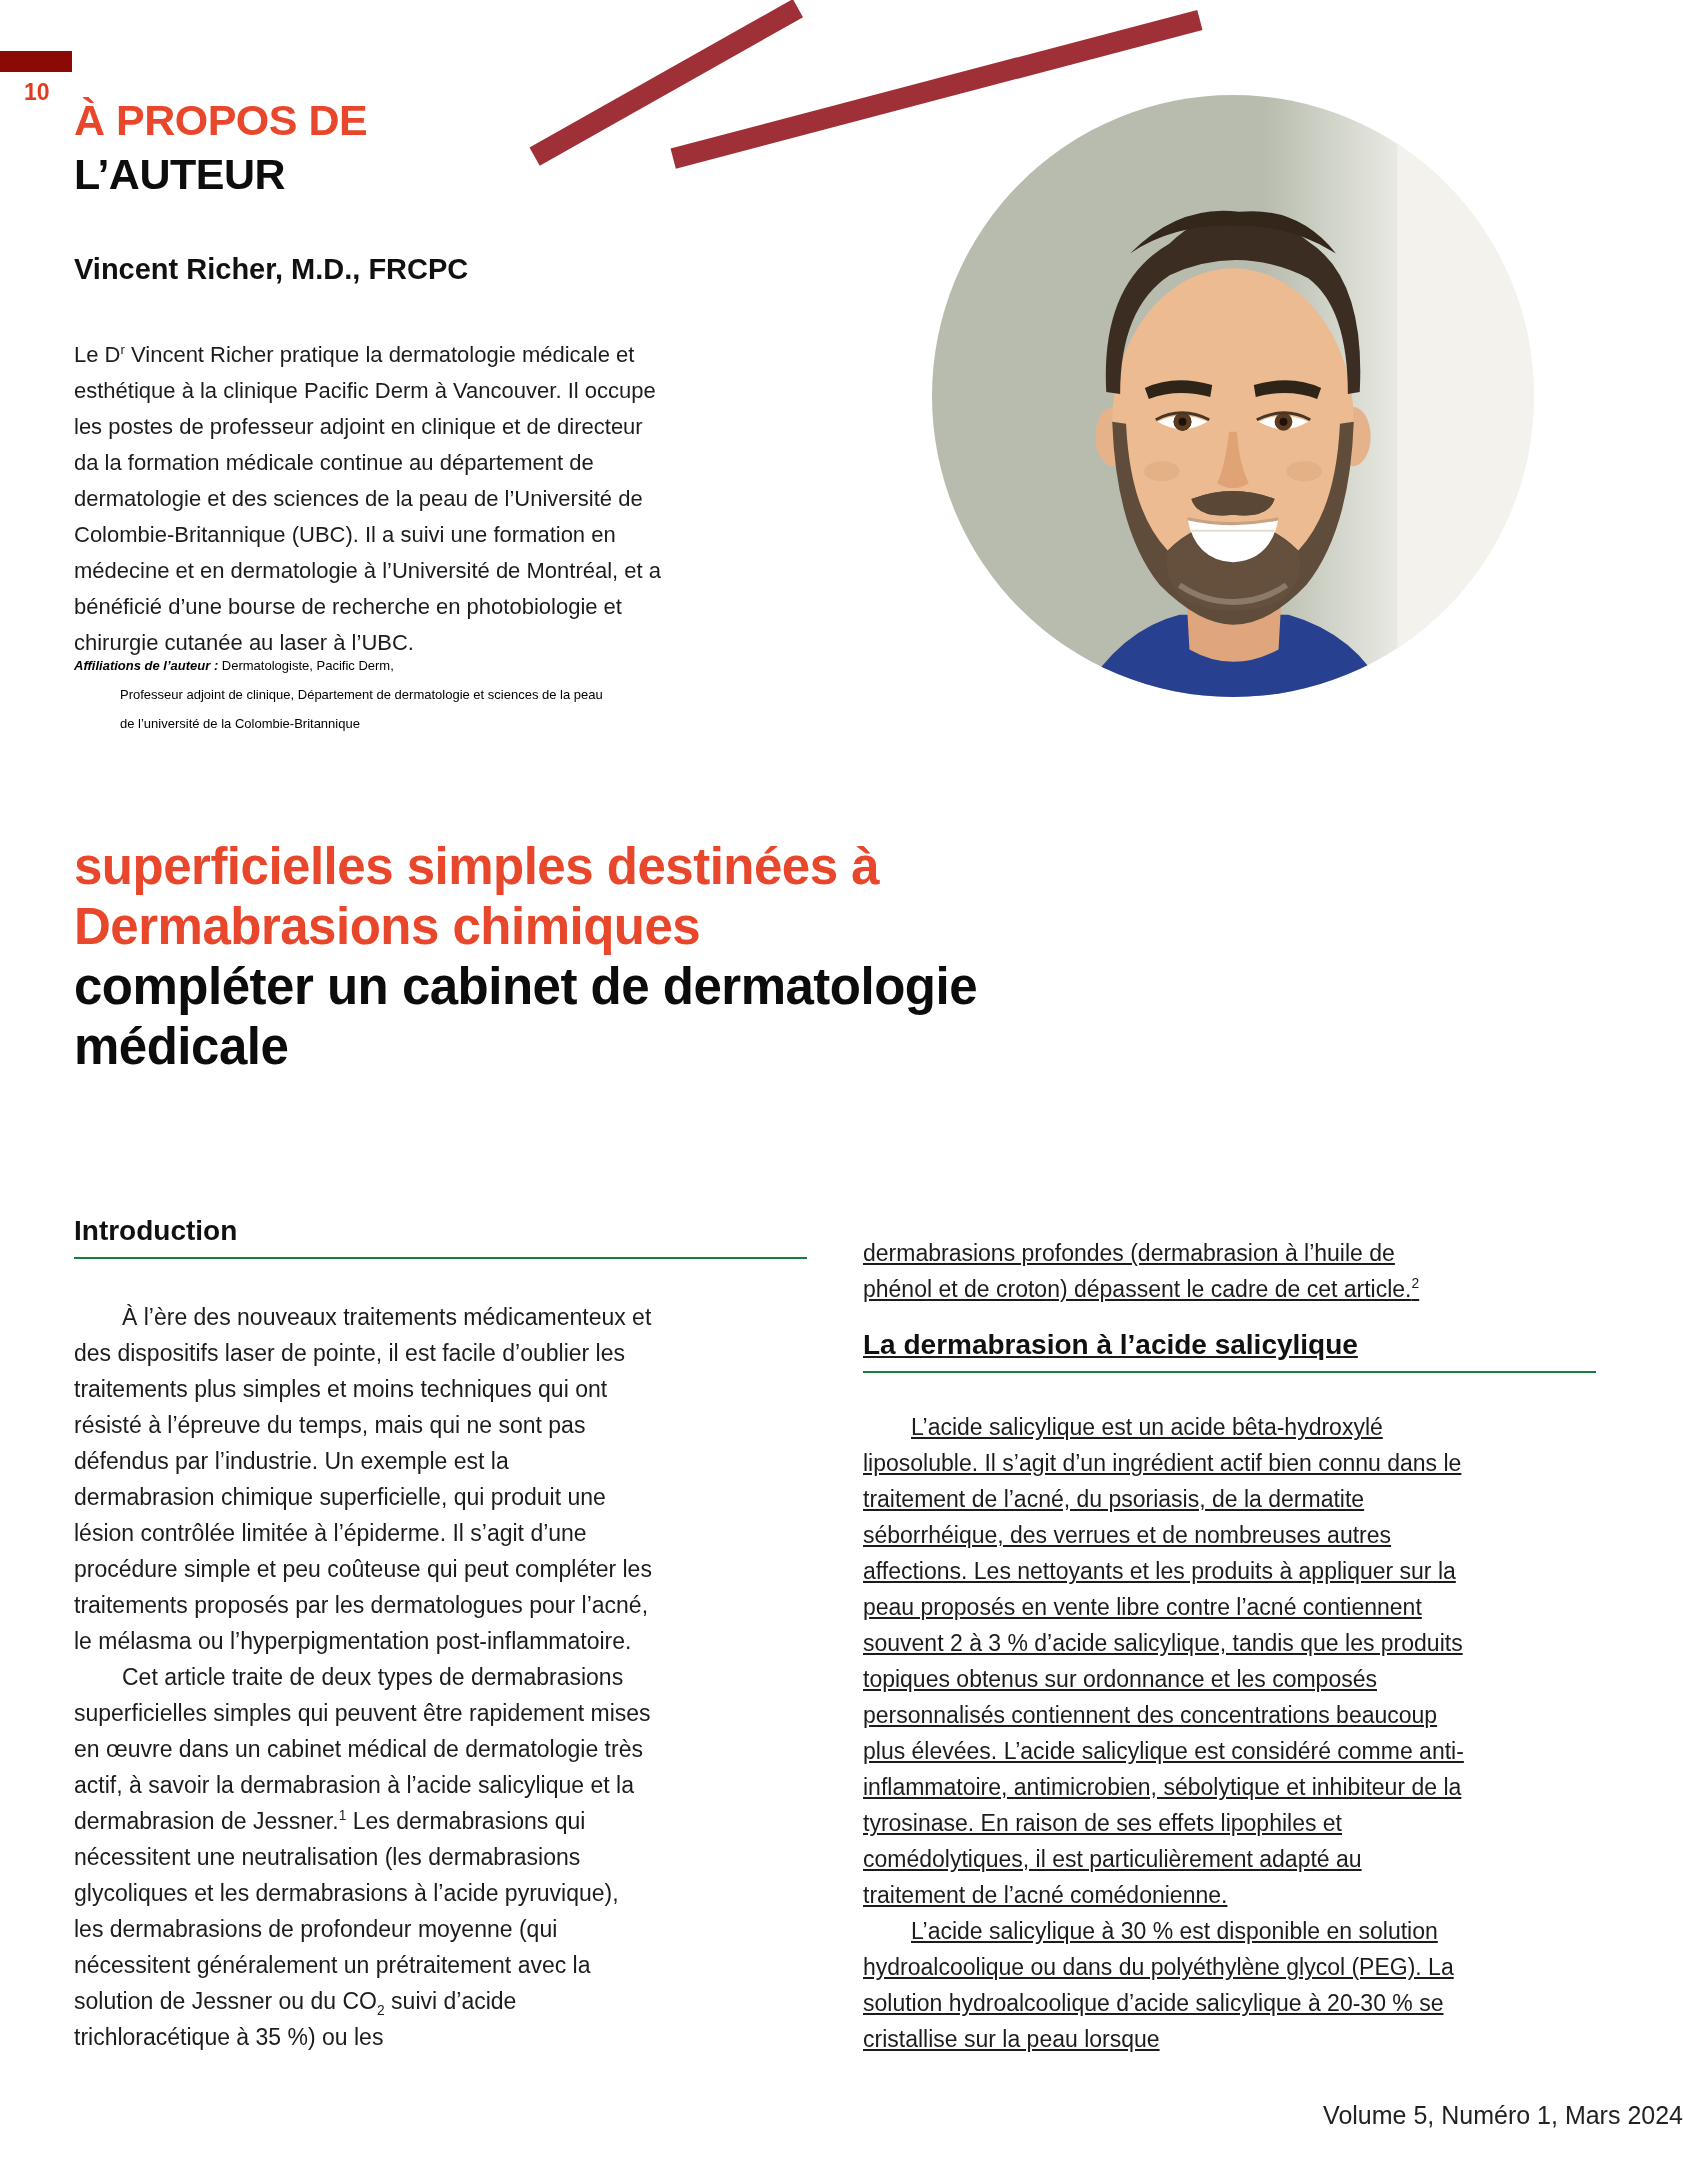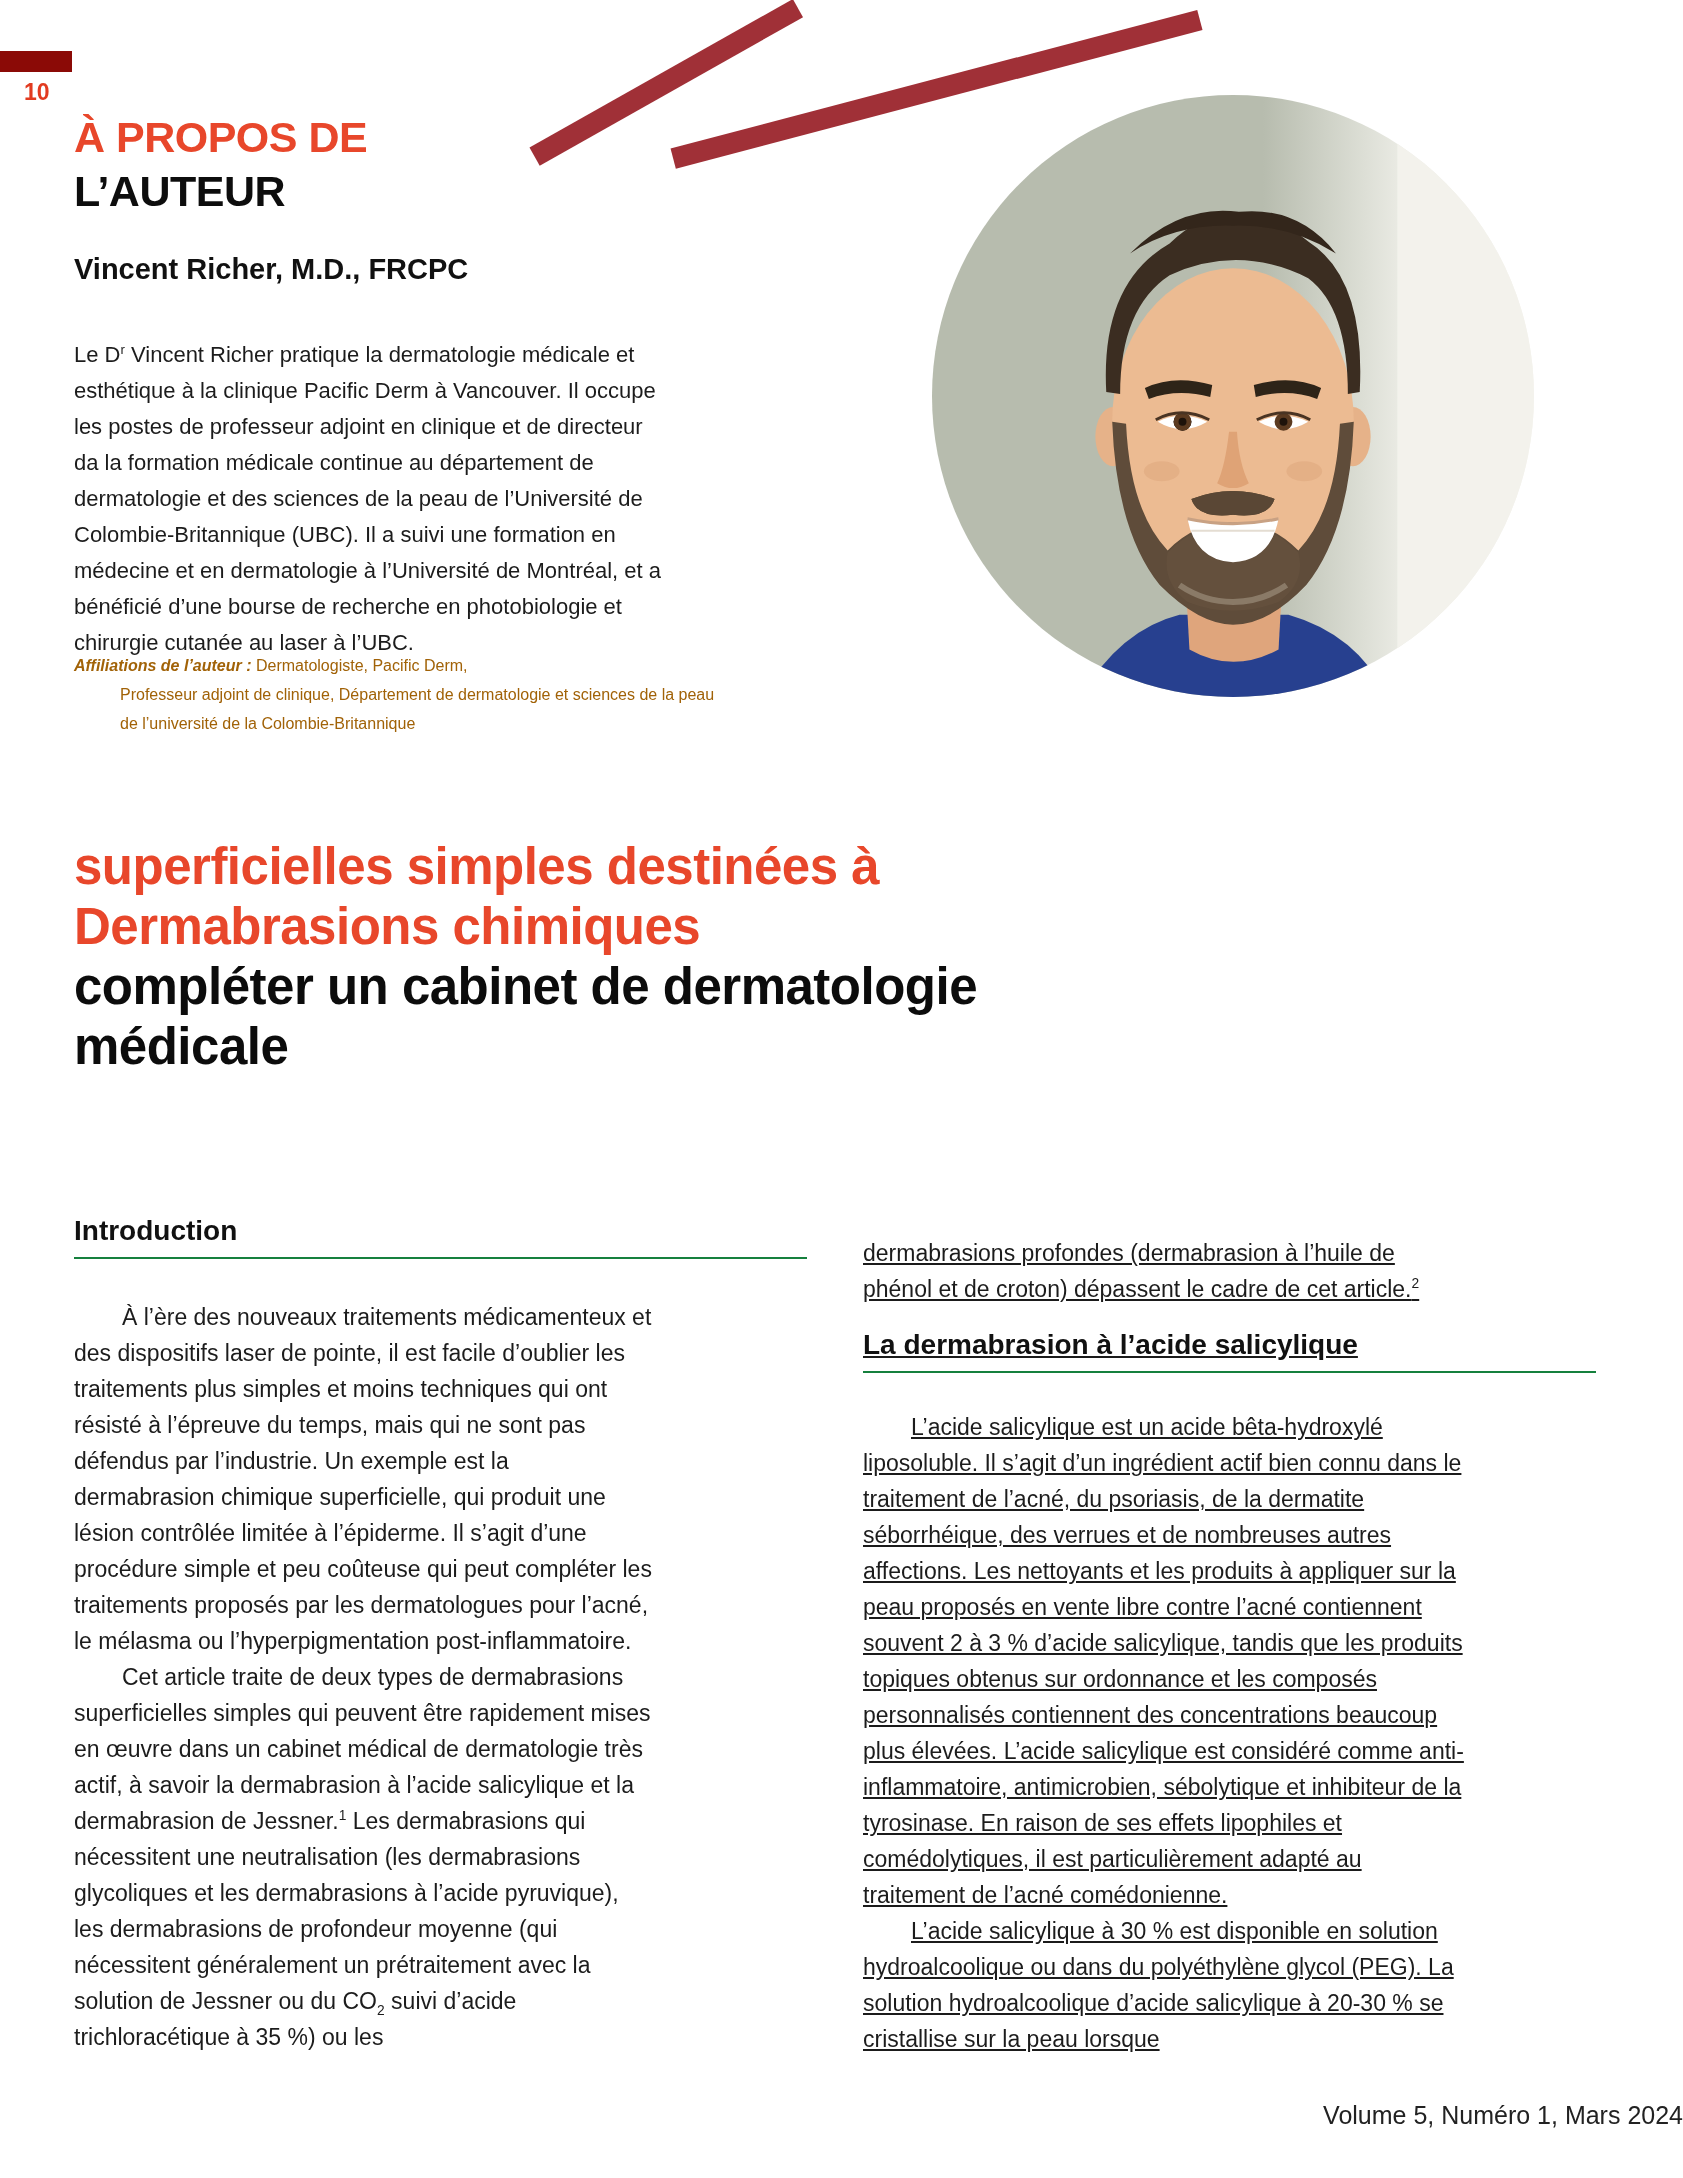--- a/index.html
+++ b/index.html
@@ -7,26 +7,26 @@
     width:1683px;height:2178px;position:relative;background:#ffffff;
     font-family:"Liberation Sans","DejaVu Sans",sans-serif;color:#1b1b1b;
     overflow:hidden;
   }
   .abs{position:absolute;}
   
   .corner-mark{left:0;top:51px;width:72px;height:21px;background:#8B0A06;}
   .page-num{left:24px;top:79px;font-size:23px;font-weight:bold;color:#E23B20;}
   .stripes{left:0;top:0;width:1683px;height:238px;z-index:0;pointer-events:none;}
   
-  .eyebrow{left:74px;top:110px;font-size:43px;font-weight:bold;line-height:54px;letter-spacing:-0.5px;}
+  .eyebrow{left:74px;top:93px;font-size:43px;font-weight:bold;line-height:54px;letter-spacing:-0.5px;}
   .eyebrow .l1{color:#E8472B;}
   .eyebrow .l2{color:#0d0d0d;}
   .author-name{left:74px;top:253px;font-size:29px;font-weight:bold;color:#111;}
   .bio{left:74px;top:315px;width:594px;font-size:22px;line-height:36px;color:#1c1c1c;}
-  .affil{left:74px;top:651px;width:713px;font-size:16px;line-height:29px;color:#a16207;}
+  .affil{left:74px;top:651px;width:713px;font-size:13px;line-height:29px;color:#000000;}
   .affil .lead{font-weight:bold;font-style:italic;}
   .affil .cont{padding-left:46px;}
   sup{font-size:60%;vertical-align:super;line-height:0;}
   sub{font-size:60%;vertical-align:sub;line-height:0;}
   
   .photo{left:932px;top:95px;width:602px;height:602px;z-index:1;}
   
   .title{left:74px;top:837px;font-size:51px;font-weight:bold;line-height:60px;letter-spacing:-0.5px;}
   .title .accent{color:#E8472B;}
   .title .dark{color:#0c0c0c;}

